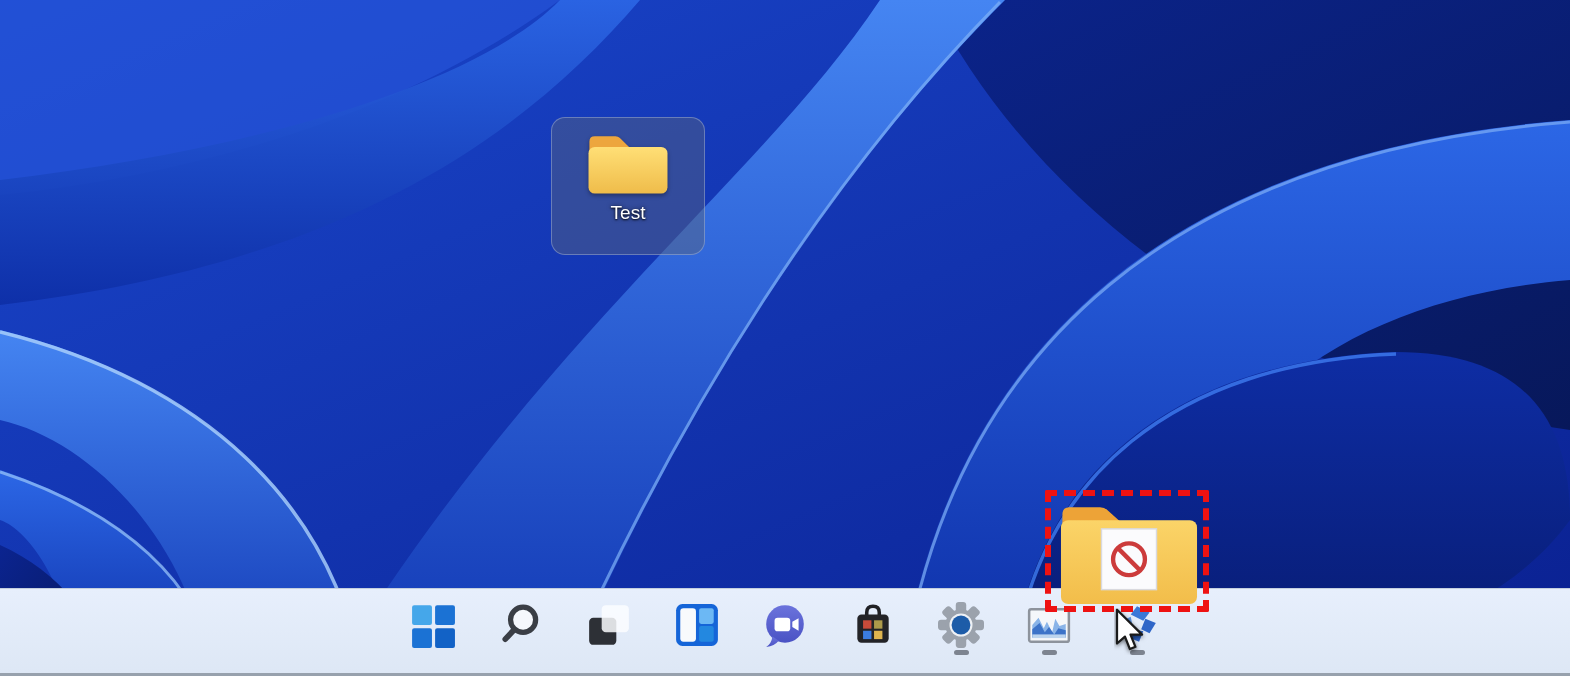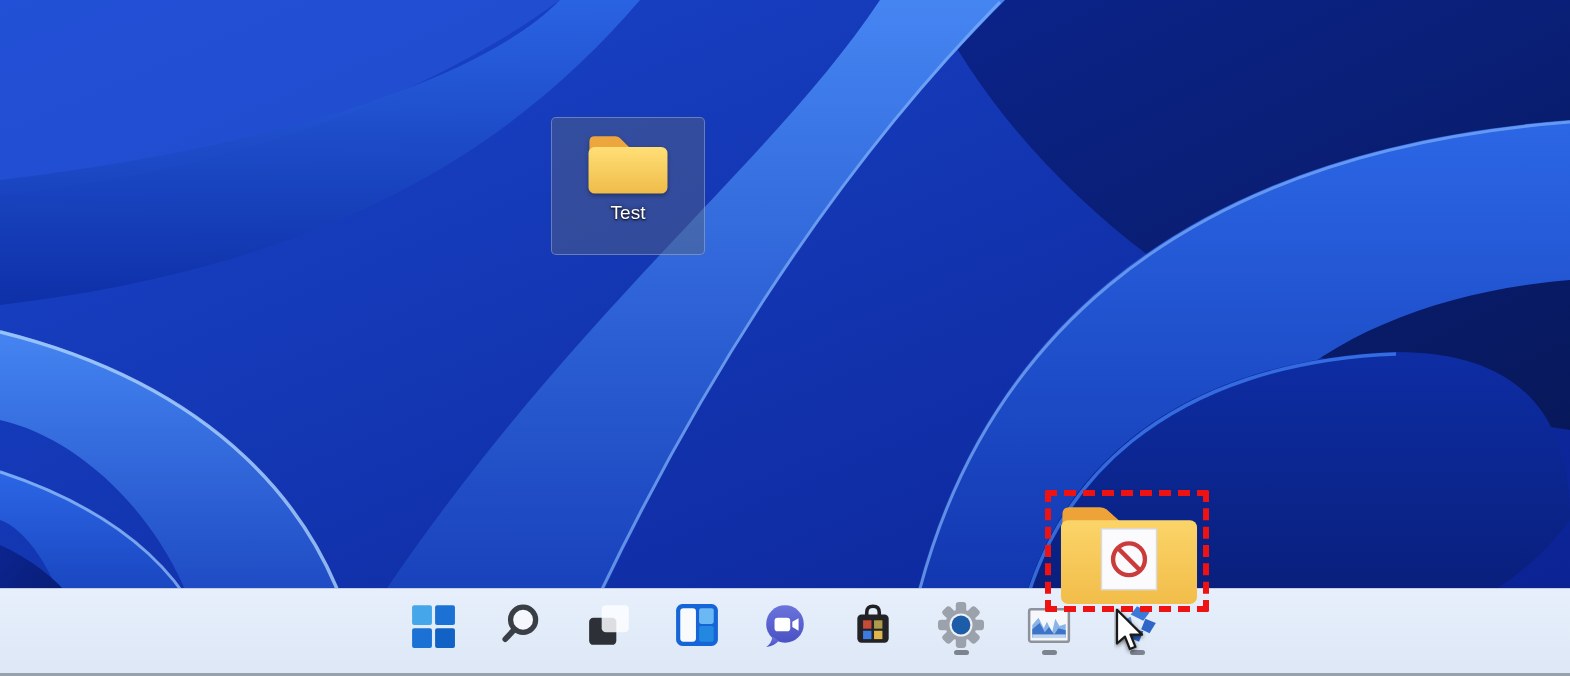--- a/index.html
+++ b/index.html
@@ -5,21 +5,21 @@
   html,body{margin:0;padding:0;background:#000;}
   .screen{
     position:relative;width:1570px;height:676px;overflow:hidden;
     font-family:"Liberation Sans",sans-serif;
   }
   .wallpaper{position:absolute;inset:0;z-index:0;}
 
   
   .desktop-icon{
     position:absolute;left:551px;top:117px;width:154px;height:138px;
-    box-sizing:border-box;border-radius:5px;
+    box-sizing:border-box;border-radius:14px;
     background:rgba(88,100,124,0.45);
     border:1px solid rgba(205,218,238,0.35);
     display:flex;flex-direction:column;align-items:center;
     z-index:10;cursor:default;
   }
   .desktop-icon svg{margin-top:11px;filter:drop-shadow(0 2px 2px rgba(0,0,0,0.35));}
   .desktop-icon-label{
     margin-top:3px;color:#ffffff;font-size:19px;line-height:22px;
     text-shadow:0 1px 2px rgba(0,0,0,0.9),0 0 4px rgba(0,0,0,0.6);
   }

